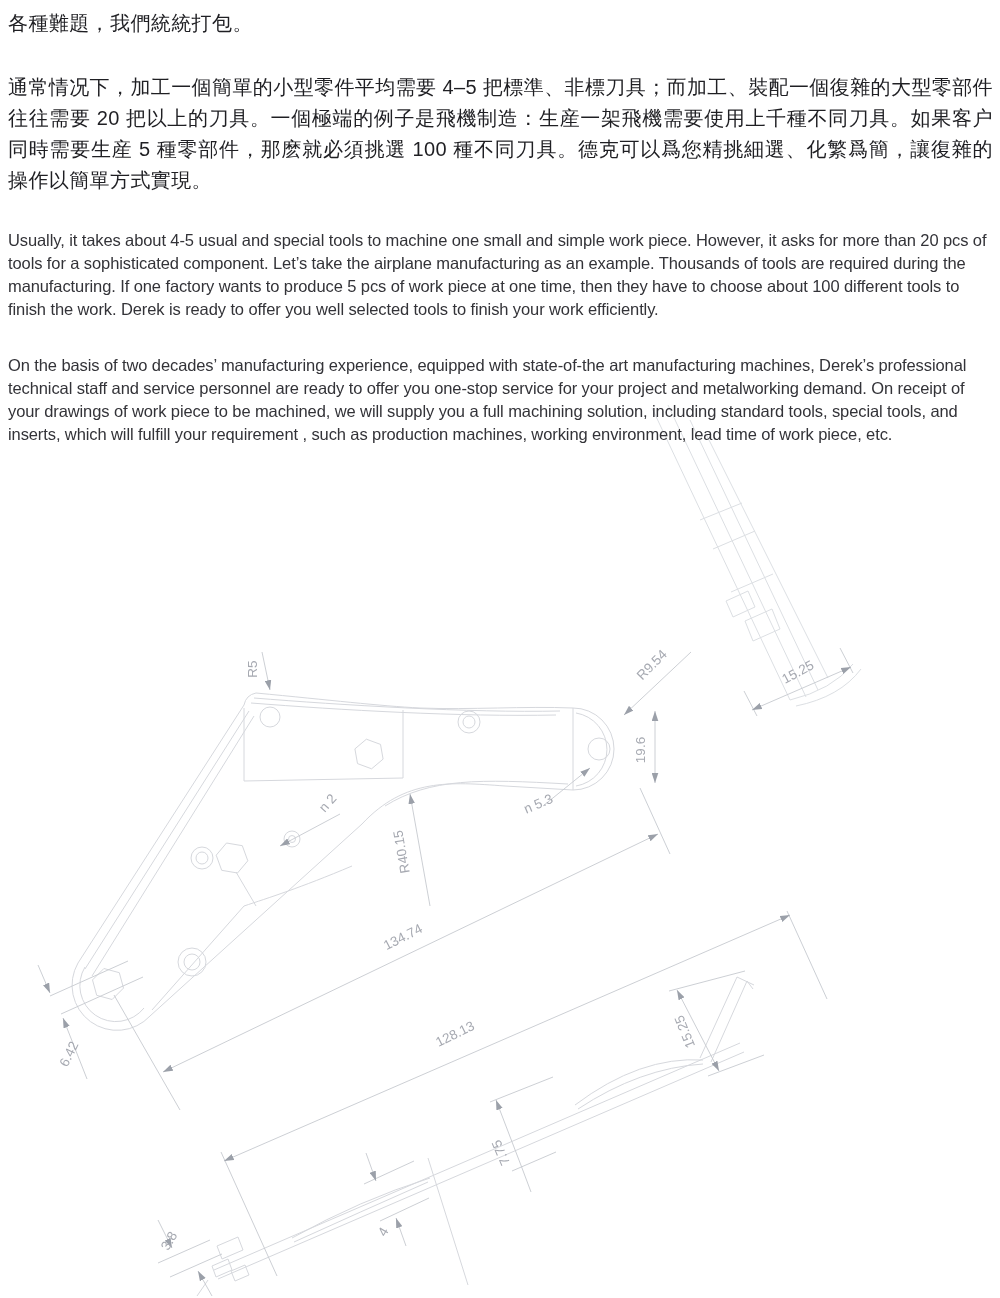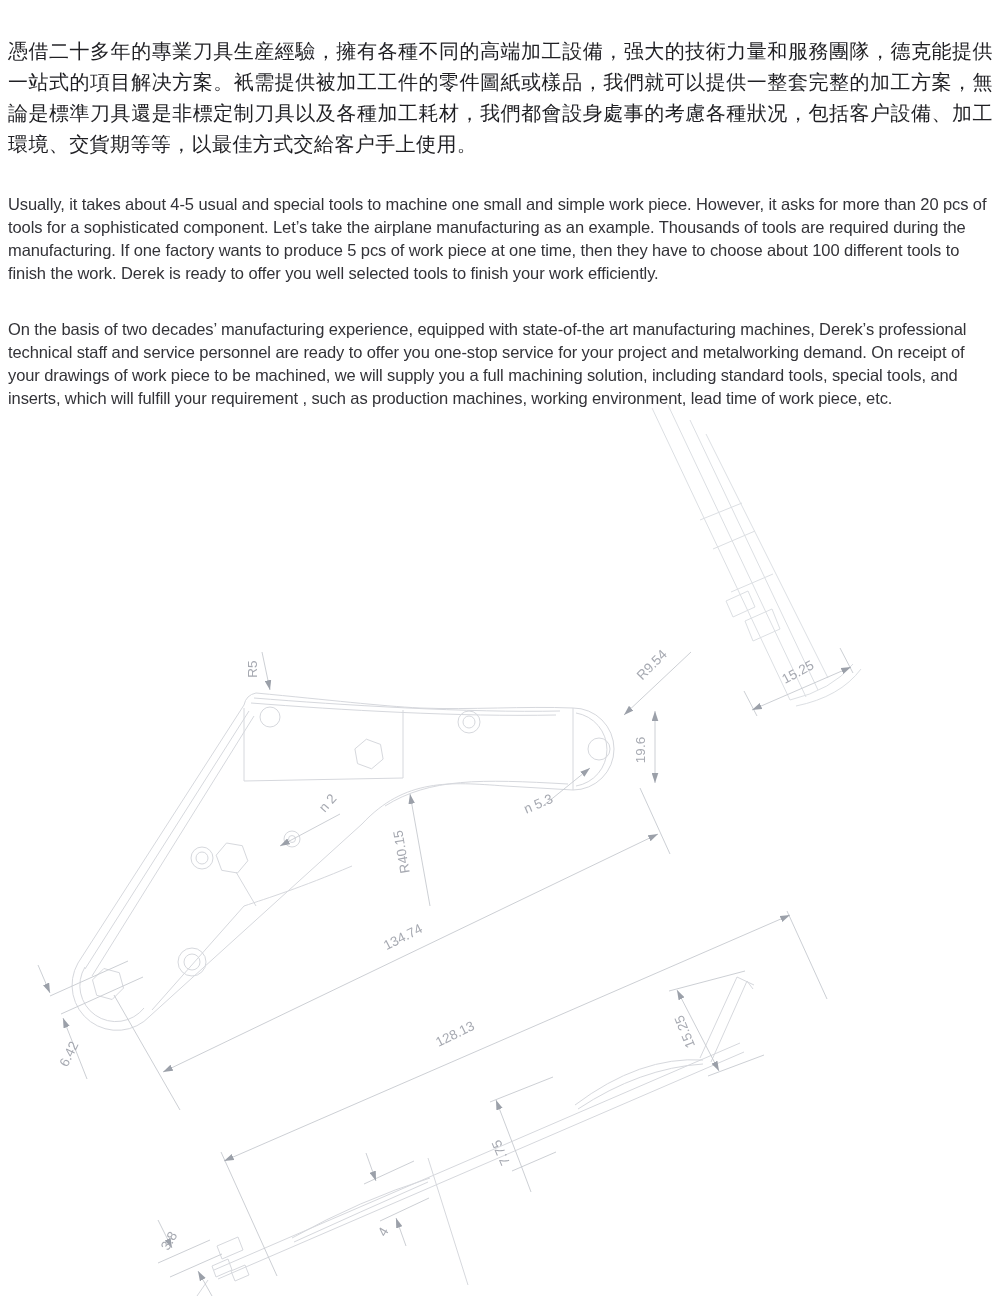--- a/index.html
+++ b/index.html
@@ -151,18 +151,19 @@
       <text class="dimtext" transform="translate(73,1056) rotate(-64)">6.42</text>
       <text class="dimtext" transform="translate(457,1038) rotate(-26)">128.13</text>
       <text class="dimtext" transform="translate(689,1030) rotate(-112)">15.25</text>
       <text class="dimtext" transform="translate(505,1151) rotate(-113)">7.75</text>
       <text class="dimtext" transform="translate(173,1243) rotate(-60)">3.8</text>
       <text class="dimtext" transform="translate(387,1234) rotate(-60)">4</text>
     </g>
   </svg>
 
   <div class="textcol">
-    <p class="cjk cjk-para cjk-para-2">憑借二十多年的專業刀具生産經驗，擁有各種不同的高端加工設備，强大的技術力量和服務團隊，德克能提供一站式的項目解决方案。衹需提供被加工工件的零件圖紙或樣品，我們就可以提供一整套完整的加工方案，無論是標準刀具還是非標定制刀具以及各種加工耗材，我們都會設身處事的考慮各種狀况，包括客户設備、加工環境、交貨期等等，以最佳方式交給客户手上使用。</p>
+    <p class="cjk cjk-heading">各種難題，我們統統打包。</p>
+    <p class="cjk cjk-para cjk-para-1">通常情况下，加工一個簡單的小型零件平均需要 4–5 把標準、非標刀具；而加工、裝配一個復雜的大型零部件往往需要 20 把以上的刀具。一個極端的例子是飛機制造：生産一架飛機需要使用上千種不同刀具。如果客户同時需要生産 5 種零部件，那麽就必須挑選 100 種不同刀具。德克可以爲您精挑細選、化繁爲簡，讓復雜的操作以簡單方式實現。</p>
     <p class="en en-para">Usually, it takes about 4-5 usual and special tools to machine one small and simple work piece. However, it asks for more than 20 pcs of tools for a sophisticated component. Let’s take the airplane manufacturing as an example. Thousands of tools are required during the manufacturing. If one factory wants to produce 5 pcs of work piece at one time, then they have to choose about 100 different tools to finish the work. Derek is ready to offer you well selected tools to finish your work efficiently.</p>
     <p class="en en-para">On the basis of two decades’ manufacturing experience, equipped with state-of-the art manufacturing machines, Derek’s professional technical staff and service personnel are ready to offer you one-stop service for your project and metalworking demand. On receipt of your drawings of work piece to be machined, we will supply you a full machining solution, including standard tools, special tools, and inserts, which will fulfill your requirement , such as production machines, working environment, lead time of work piece, etc.</p>
   </div>
 
 </div>
 
 </body></html>

